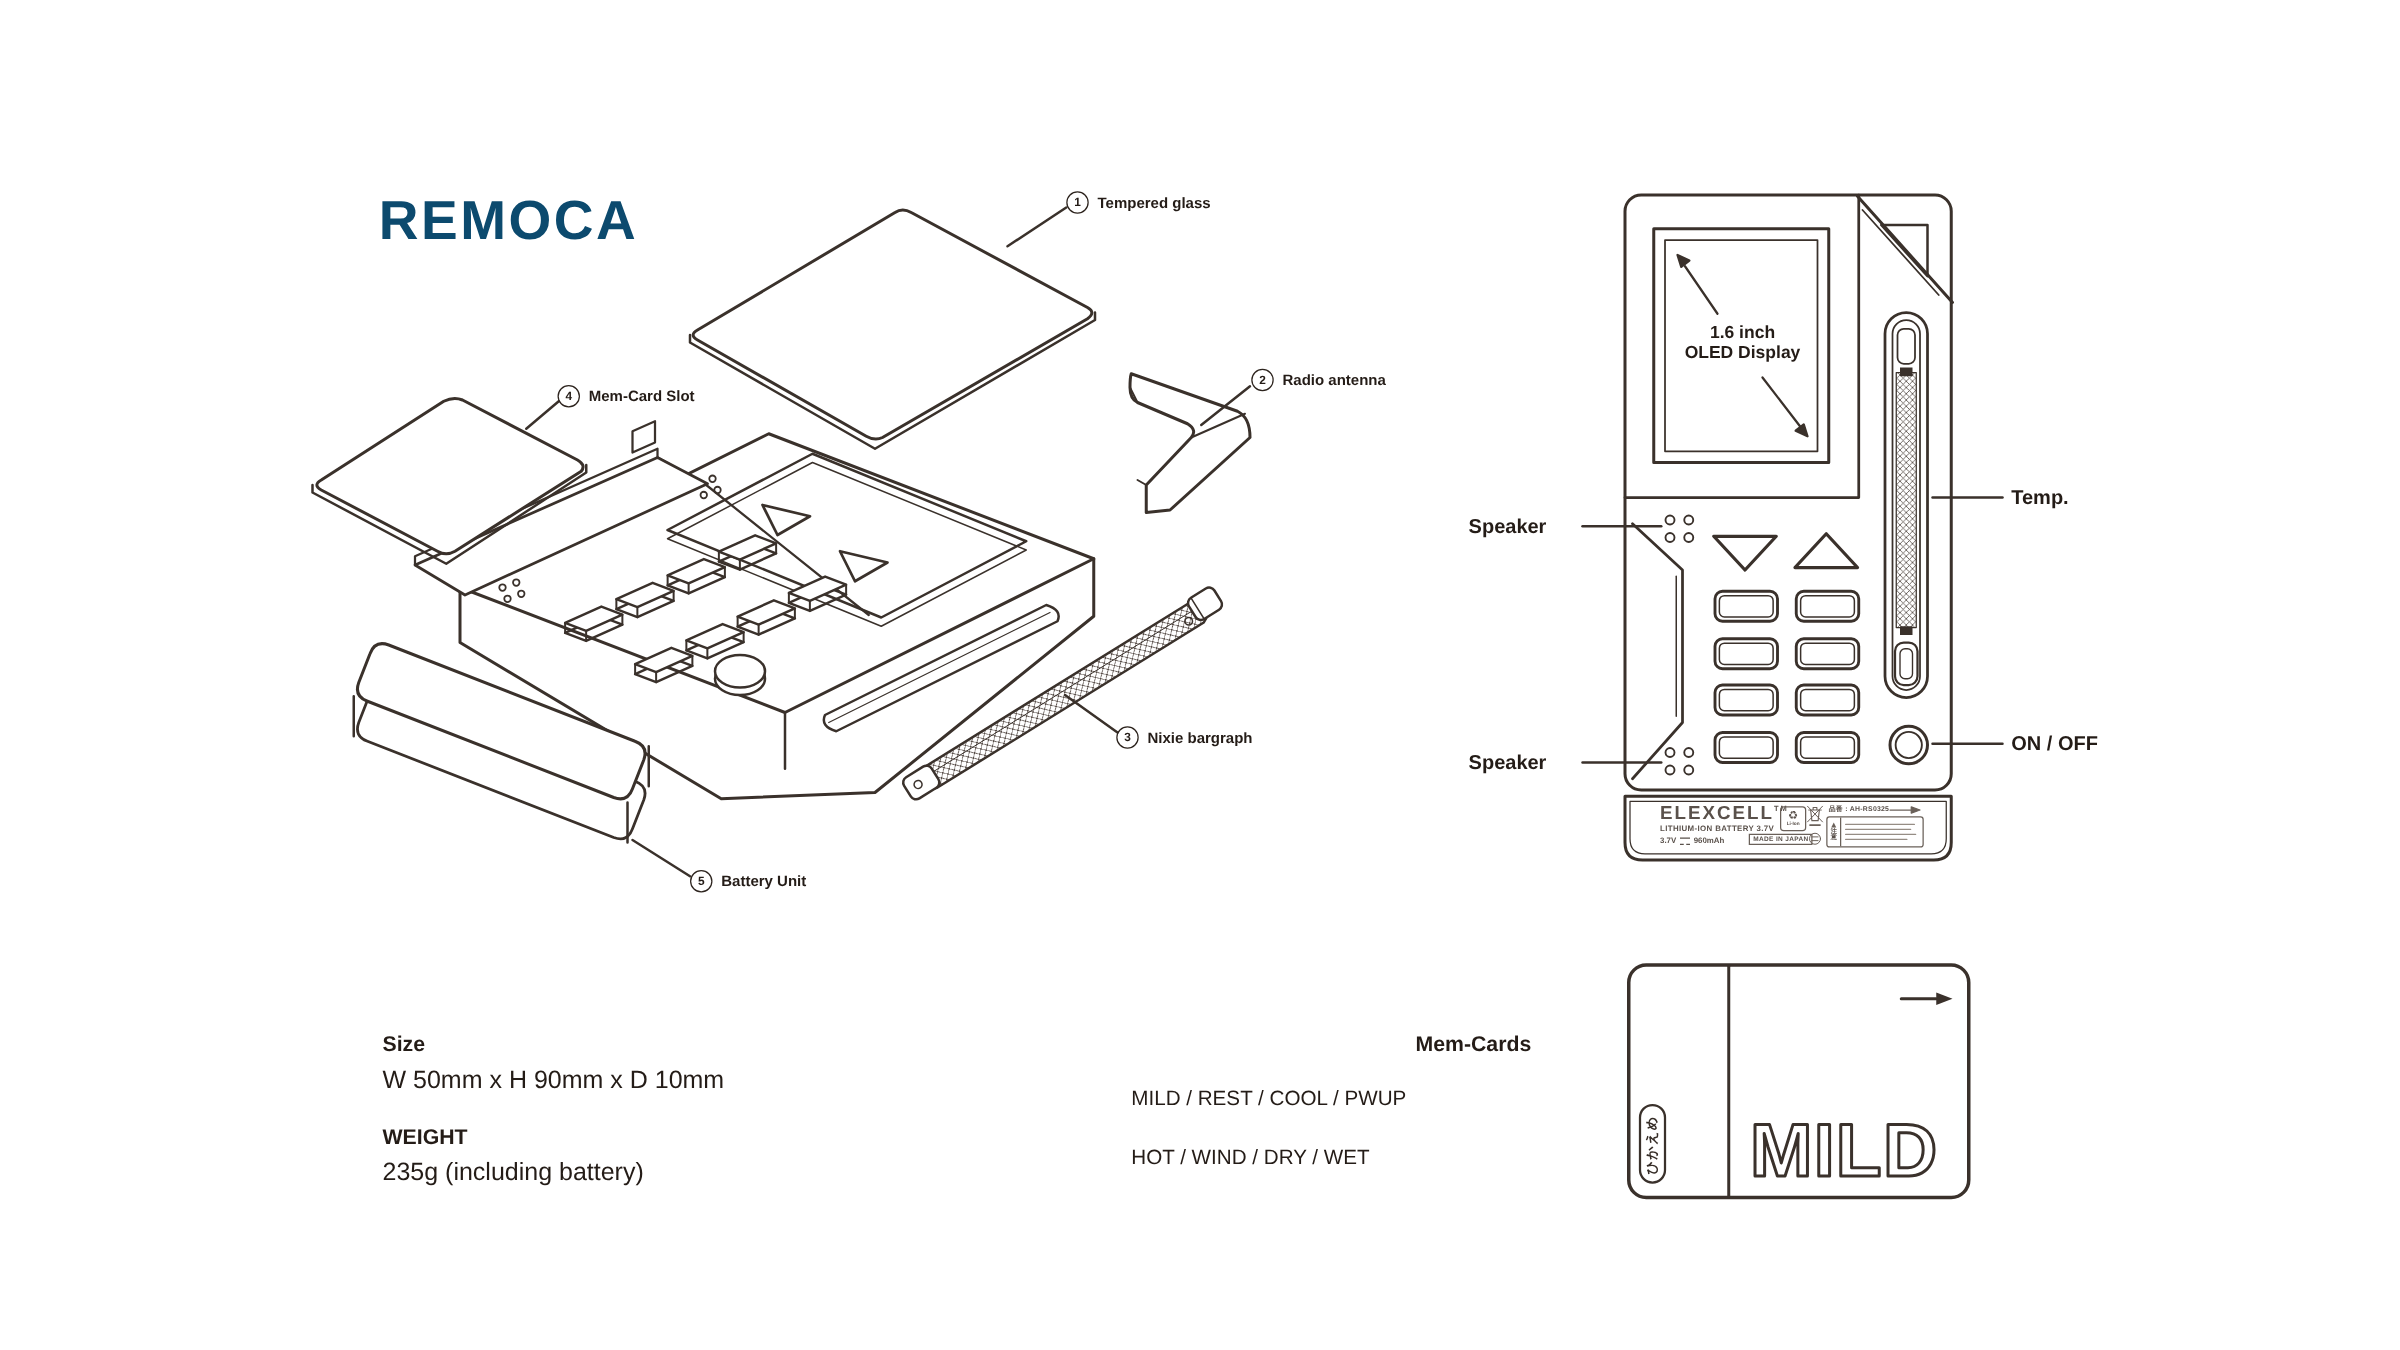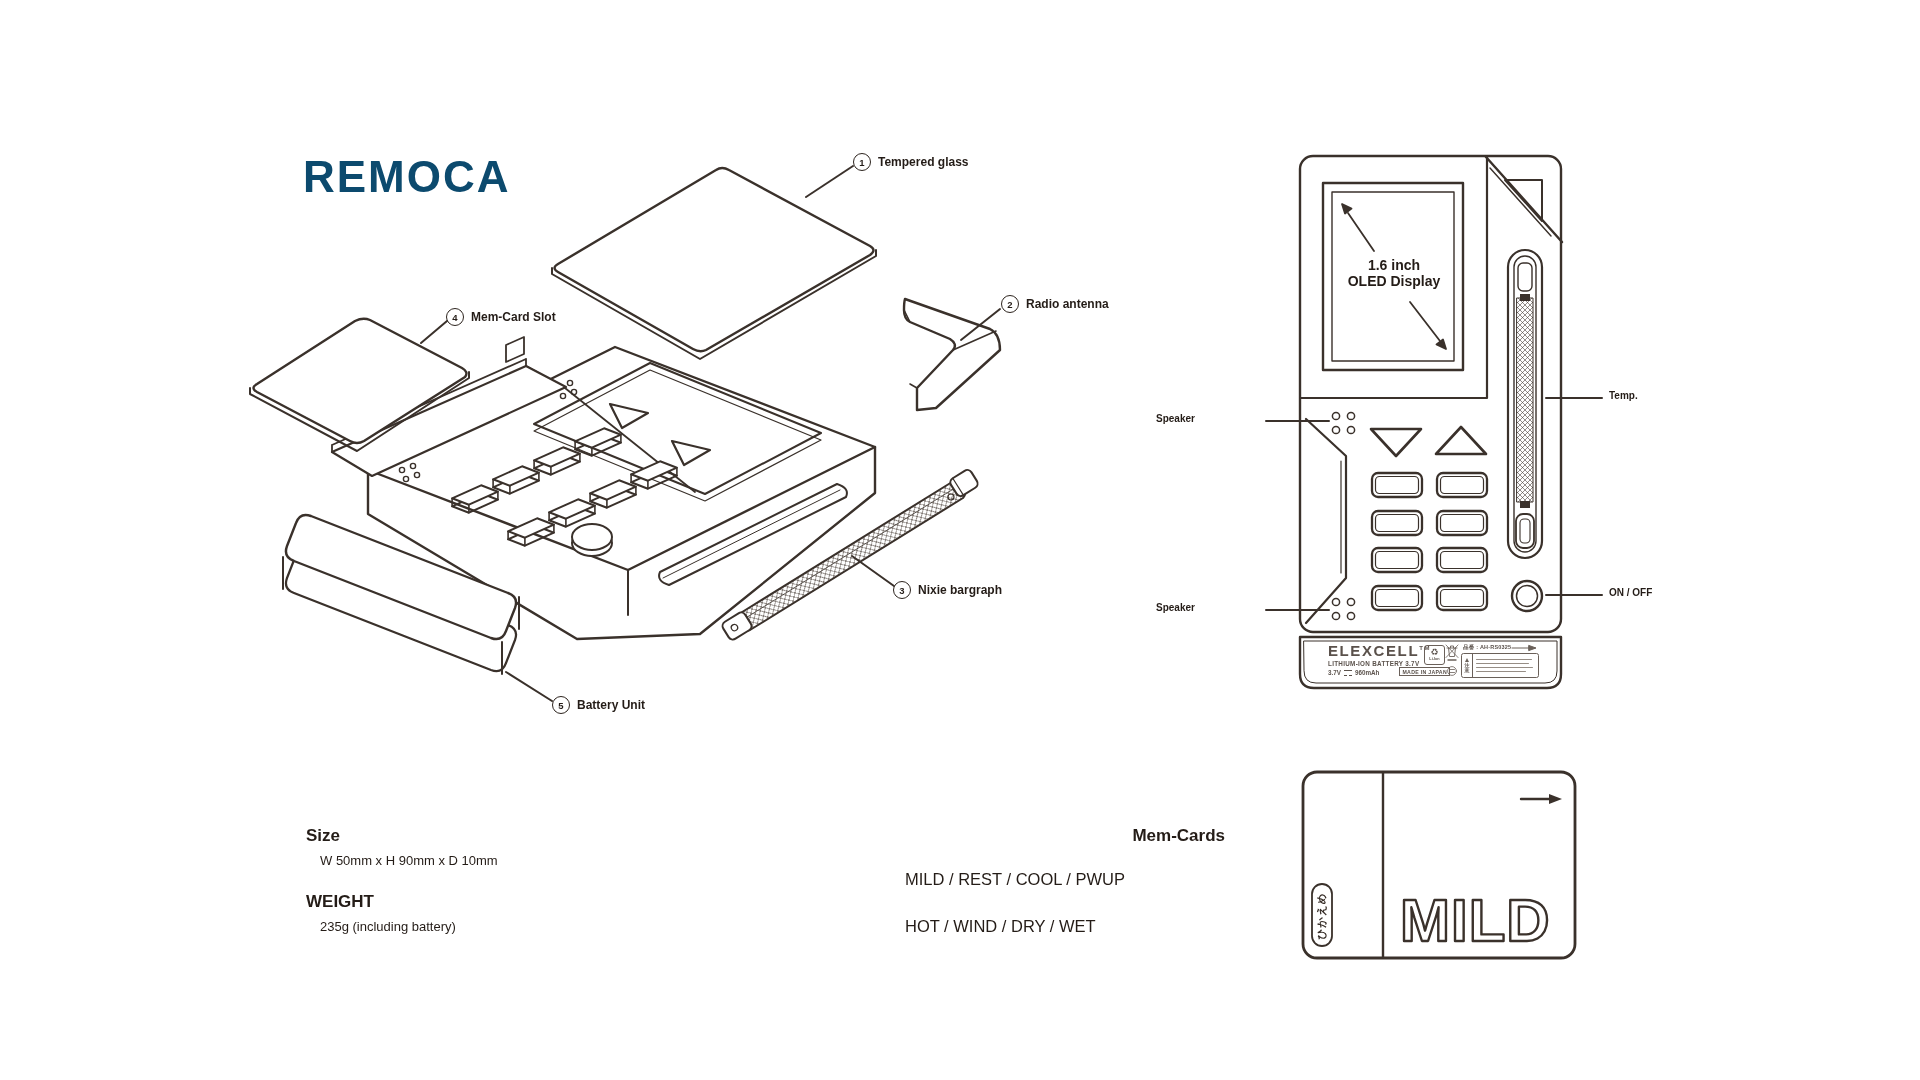--- a/index.html
+++ b/index.html
@@ -5,25 +5,25 @@
   html,body{margin:0;padding:0;background:#fff;}
   .canvas{position:relative;width:1920px;height:1080px;background:#ffffff;overflow:hidden;
           font-family:"Liberation Sans",sans-serif;color:#241c17;}
   .art{position:absolute;left:0;top:0;}
   .abs{position:absolute;white-space:nowrap;}
   .logo{font-size:44px;font-weight:800;letter-spacing:2px;color:#0c4a6e;}
   .callout{display:flex;align-items:center;gap:7px;}
   .cnum{display:inline-flex;align-items:center;justify-content:center;width:16px;height:16px;
         border:1.7px solid #2d241e;border-radius:50%;font-size:9.5px;font-weight:700;flex:0 0 auto;}
   .clabel{font-size:12px;font-weight:700;}
-  .fvlabel{font-size:10px;font-weight:700;}
-  .ralign{text-align:left;}
+  .fvlabel{font-size:16px;font-weight:700;}
+  .ralign{text-align:center;}
   .disp{font-size:14px;font-weight:700;line-height:16px;text-align:center;}
   .spec-h{font-size:17px;font-weight:700;margin:0 0 7px 0;}
-  .spec-p{font-size:13px;font-weight:400;margin:0 0 24px 14px;}
+  .spec-p{font-size:20px;font-weight:400;margin:0 0 24px 0;}
   .spec-lines{font-size:16.5px;line-height:27px;font-weight:400;margin-top:20px;}
   .brand{font-size:15px;font-weight:800;letter-spacing:1.6px;color:#5a514b;}
   .brand sup{font-size:6px;font-weight:700;}
   .batline1{font-size:6.3px;font-weight:700;letter-spacing:.3px;color:#5a514b;}
   .batline2{font-size:6.3px;font-weight:700;color:#5a514b;display:flex;align-items:center;gap:3px;}
   .dc{display:inline-block;width:8px;height:4px;border-top:1px solid #5a514b;border-bottom:1px dashed #5a514b;}
   .madein{font-size:5.2px;font-weight:700;letter-spacing:.3px;color:#5a514b;border:0.9px solid #6a6059;padding:0.5px 2.5px;}
   .liion{width:19px;height:18px;border:1px solid #6a6059;border-radius:3px;display:flex;flex-direction:column;
          align-items:center;justify-content:center;color:#5a514b;}
   .liion .sym{font-size:9px;line-height:9px;}

